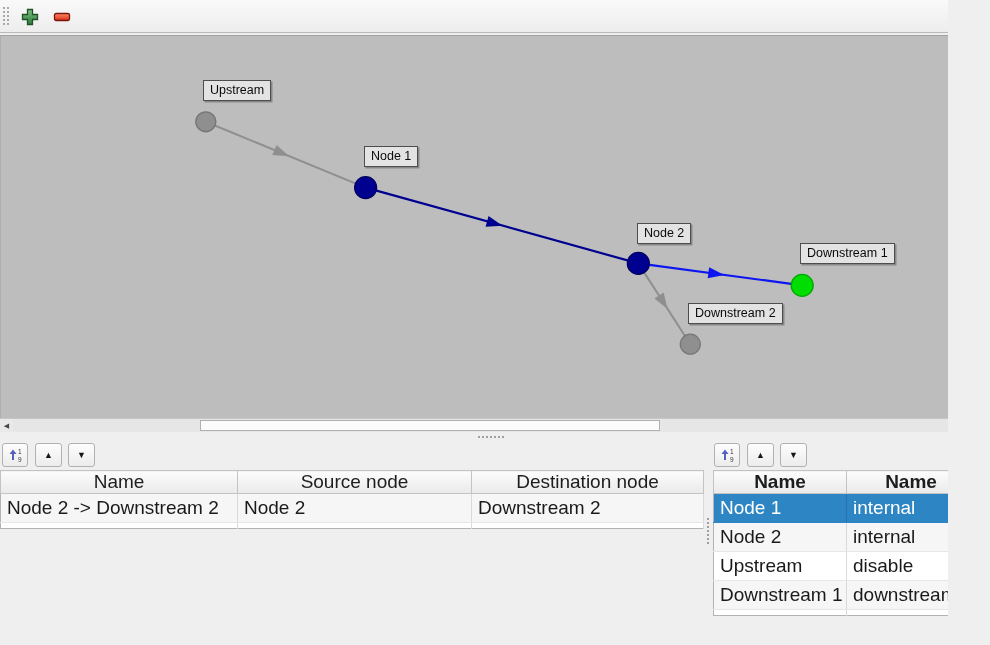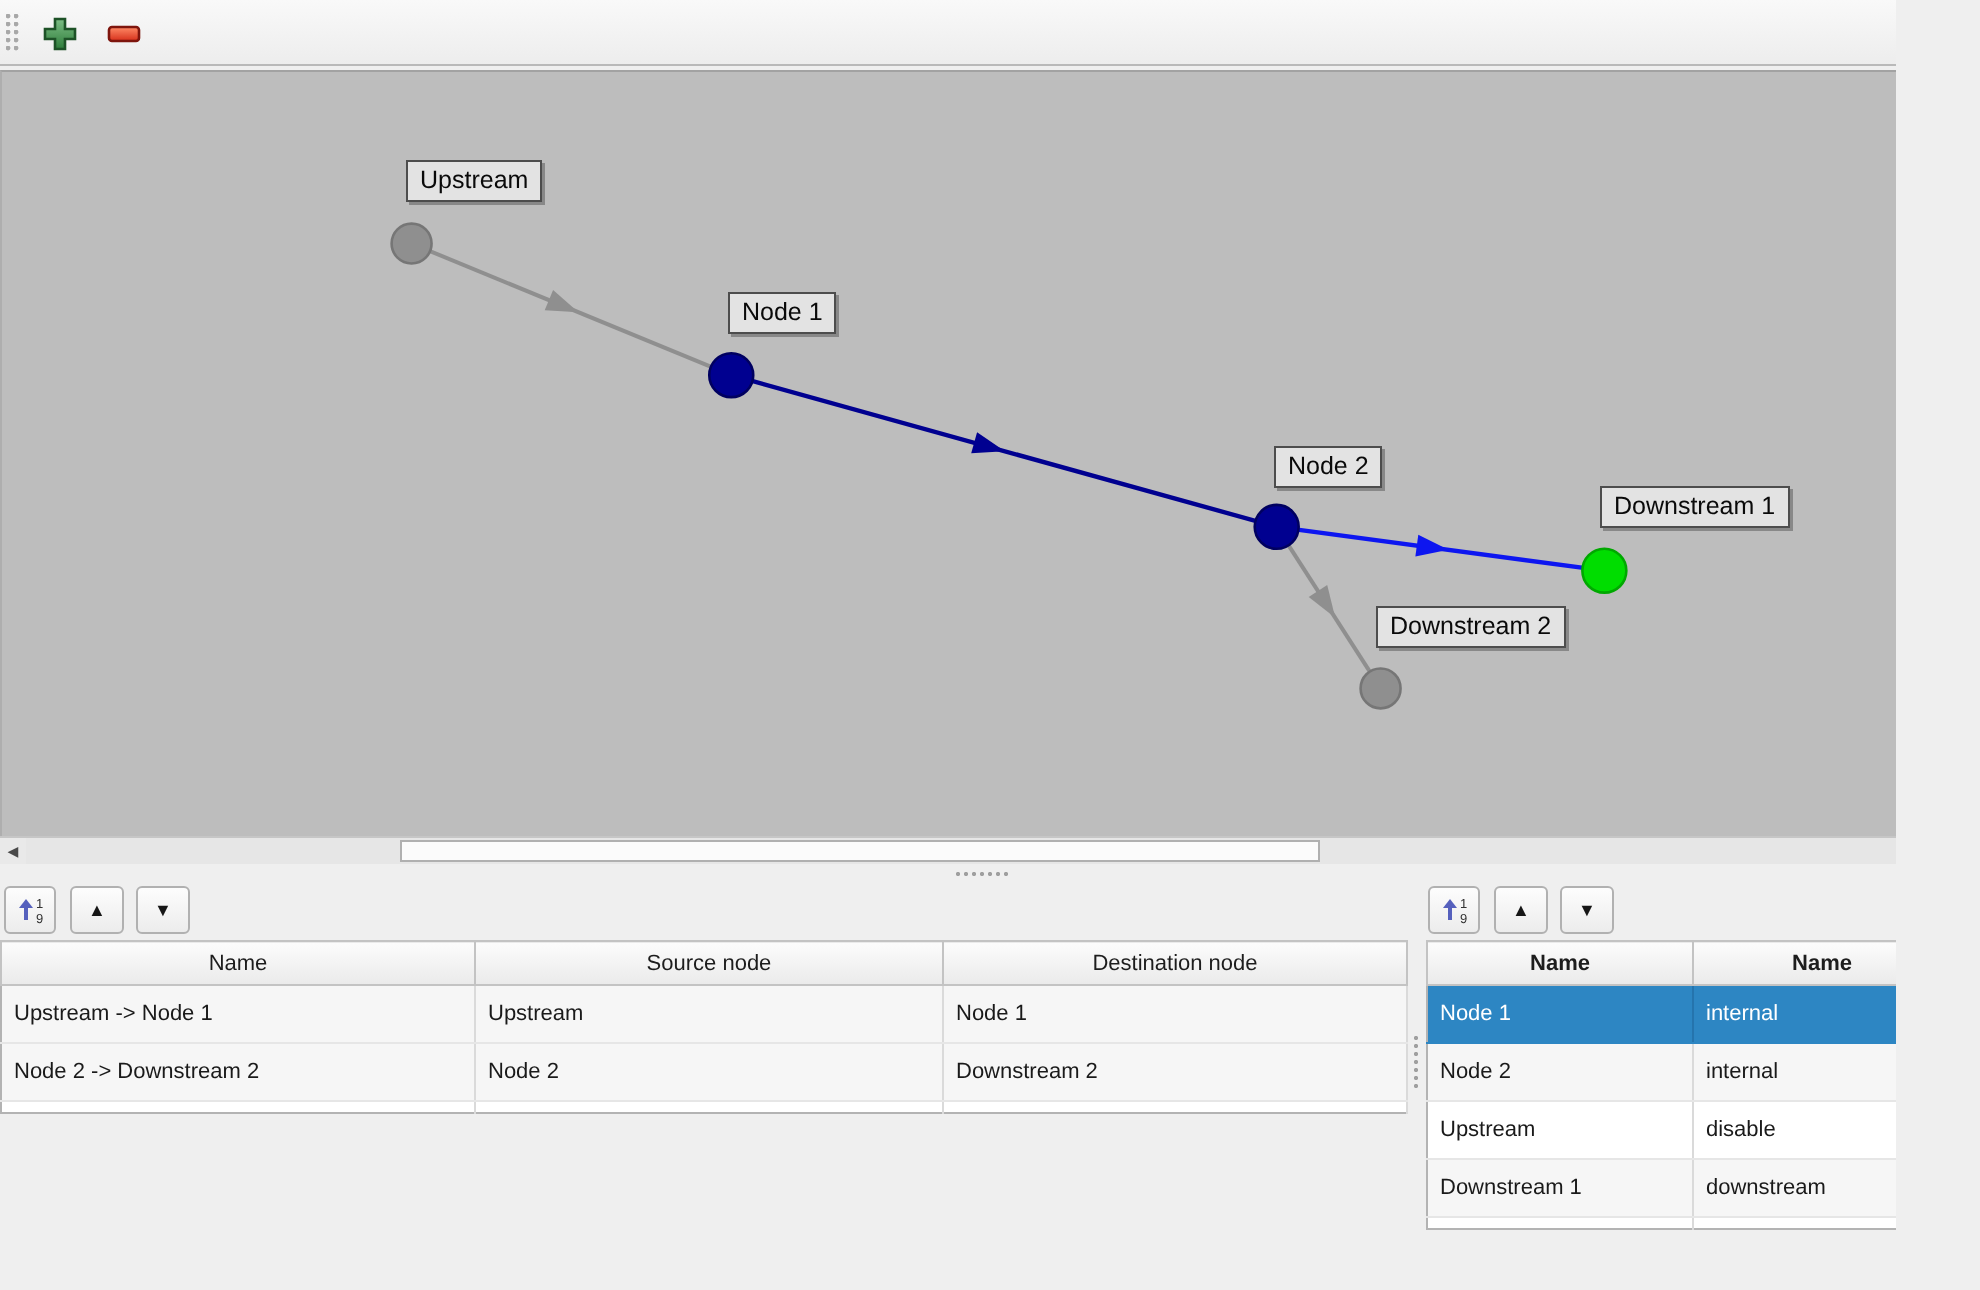--- a/index.html
+++ b/index.html
@@ -77,21 +77,21 @@
   }
   
   .mini-btn {
     position:absolute; top:443px; width:27px; height:24px;
     background:linear-gradient(#fdfdfd,#ececec);
     border:1px solid #b1b1b1; border-radius:3px;
     display:flex; align-items:center; justify-content:center;
     font-size:9px; color:#161616; cursor:pointer; padding:0;
   }
   
-  table { border-collapse:collapse; table-layout:fixed; background:#ffffff; position:absolute; font-size:11px; }
+  table { border-collapse:collapse; table-layout:fixed; background:#ffffff; position:absolute; font-size:19px; }
   th {
     font-weight:normal; height:22px; padding:0 4px;
     background:linear-gradient(#fcfcfc,#eaeaea);
     border:1px solid #c3c3c3; text-align:center; color:#1d1d1d;
     overflow:hidden; white-space:nowrap;
   }
   td {
     height:29px; padding:0 0 0 6px; border-right:1px solid #dadada;
     border-bottom:1px solid #e6e6e6; overflow:hidden; white-space:nowrap;
     background:#ffffff;
@@ -231,25 +231,20 @@
       </colgroup>
     <thead>
         <tr id="edge-head">
           <th>Name</th>
           <th>Source node</th>
           <th>Destination node</th>
         </tr>
       </thead>
     <tbody id="edge-body">
         <tr class="even">
-          <td>Upstream -&gt; Node 1</td>
-          <td>Upstream</td>
-          <td>Node 1</td>
-        </tr>
-        <tr class="even">
           <td>Node 2 -&gt; Downstream 2</td>
           <td>Node 2</td>
           <td>Downstream 2</td>
         </tr>
         <tr class="filler">
           <td></td>
           <td></td>
           <td></td>
         </tr>
       </tbody>

